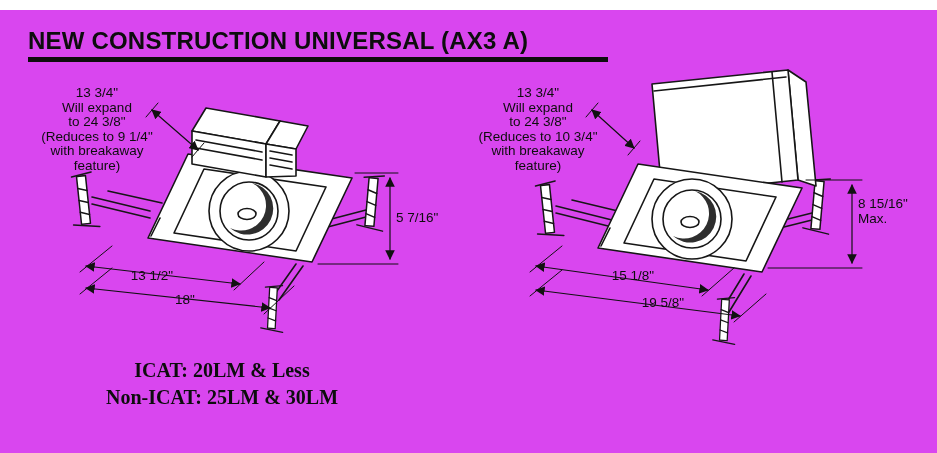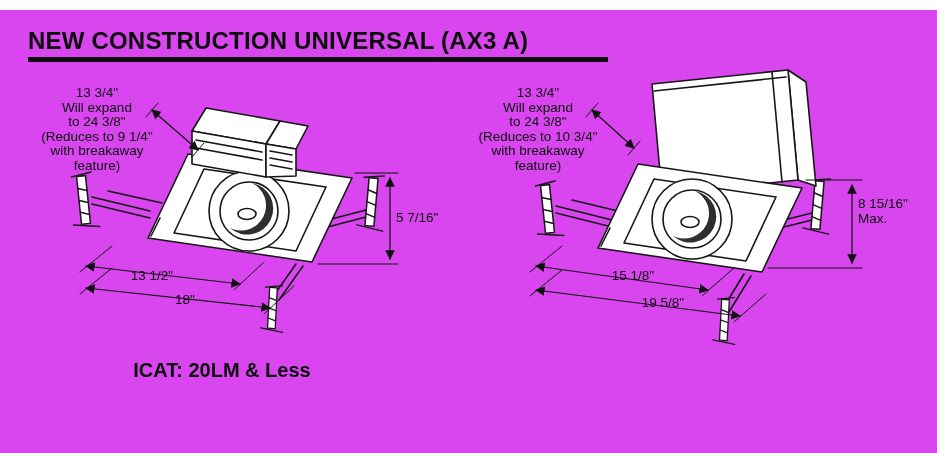--- a/index.html
+++ b/index.html
@@ -5,21 +5,21 @@
   * { margin:0; padding:0; box-sizing:border-box; }
   html,body { background:#ffffff; }
   body { font-family:"Liberation Sans", sans-serif; color:#0d0d0d; }
   .page { position:relative; width:937px; height:453px; background:#d946ef; overflow:hidden;margin-top:10px; }
   .title { position:absolute; left:28px; top:17px; font-size:24px; font-weight:bold; letter-spacing:.2px; white-space:nowrap; }
   .rule  { position:absolute; left:28px; top:47px; width:580px; height:5px; background:#0d0d0d; }
   .art   { position:absolute; left:0; top:0; }
   .note  { position:absolute; font-size:13.5px; line-height:14.5px; text-align:center; }
   .dim   { position:absolute; font-size:13.5px; white-space:nowrap; }
   .dim.center { text-align:center; }
-  .caption { position:absolute; font-size:20px; font-weight:bold; text-align:center; line-height:27px; }
+  .caption { position:absolute; font-size:20px; font-weight:bold; text-align:center; line-height:27px;font-family:Liberation Serif, serif; }
 </style>
 </head>
 <body>
 
 <div class="page">
 
   <div class="title">NEW CONSTRUCTION UNIVERSAL (AX3 A)</div>
   <div class="rule"></div>
 
   <svg class="art" width="937" height="453" viewBox="0 0 937 453">
@@ -144,20 +144,21 @@
     <div>to 24 3/8"</div>
     <div>(Reduces to 9 1/4"</div>
     <div>with breakaway</div>
     <div>feature)</div>
   </div>
   <div class="dim" style="left:396px; top:200px;">5 7/16"</div>
   <div class="dim center" style="left:107px; top:258px; width:90px;">13 1/2"</div>
   <div class="dim center" style="left:140px; top:282px; width:90px;">18"</div>
   <div class="caption" style="left:47px; top:347px; width:350px;">
     <div>ICAT: 20LM &amp; Less</div>
+    <div>Non-ICAT: 25LM &amp; 30LM</div>
   </div>
 
   <div class="note" style="left:462px; top:76px; width:152px;">
     <div>13 3/4"</div>
     <div>Will expand</div>
     <div>to 24 3/8"</div>
     <div>(Reduces to 10 3/4"</div>
     <div>with breakaway</div>
     <div>feature)</div>
   </div>

